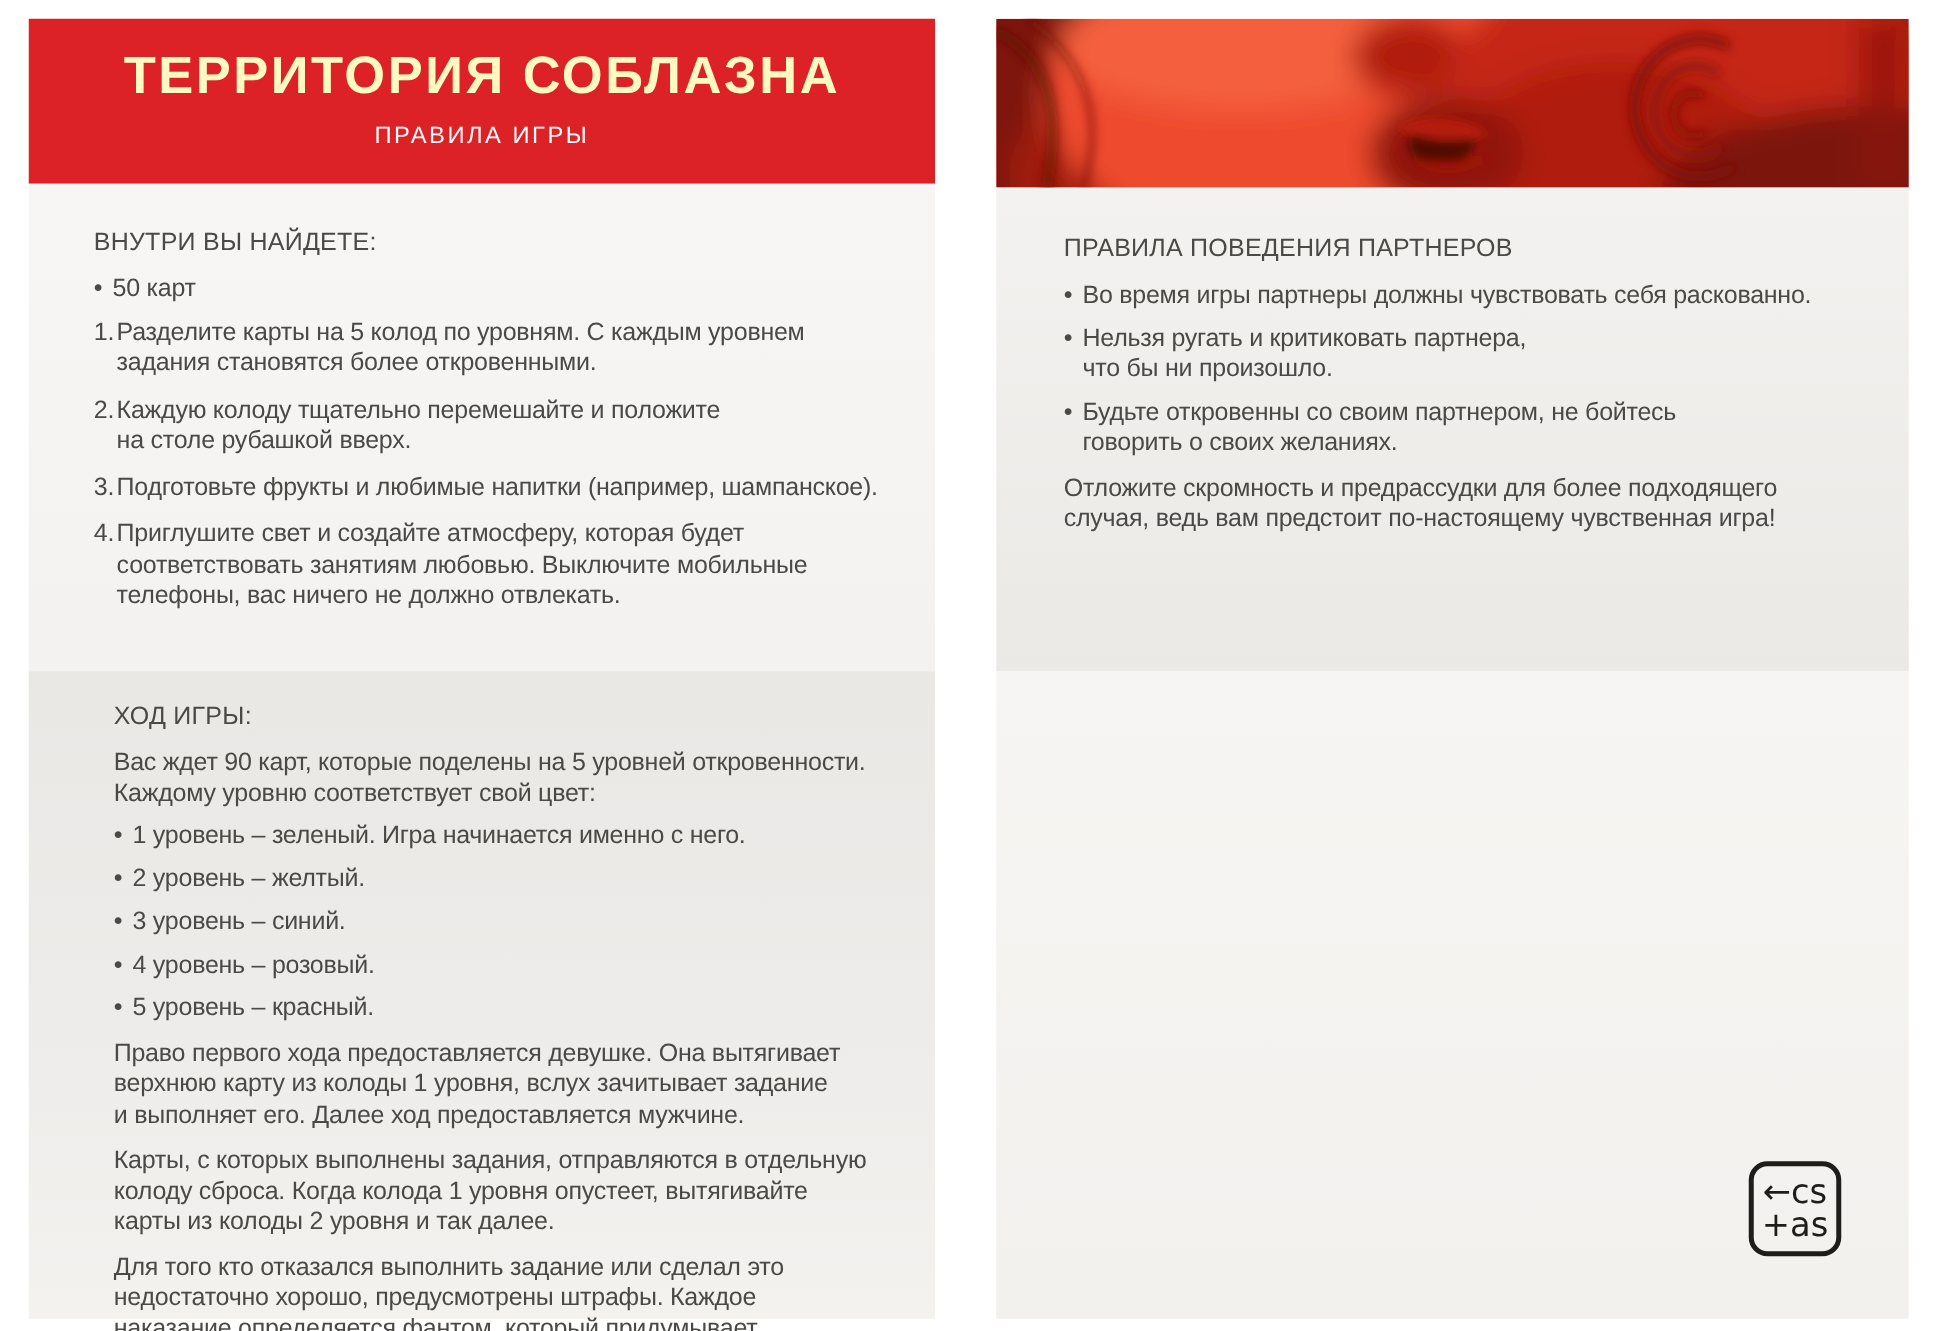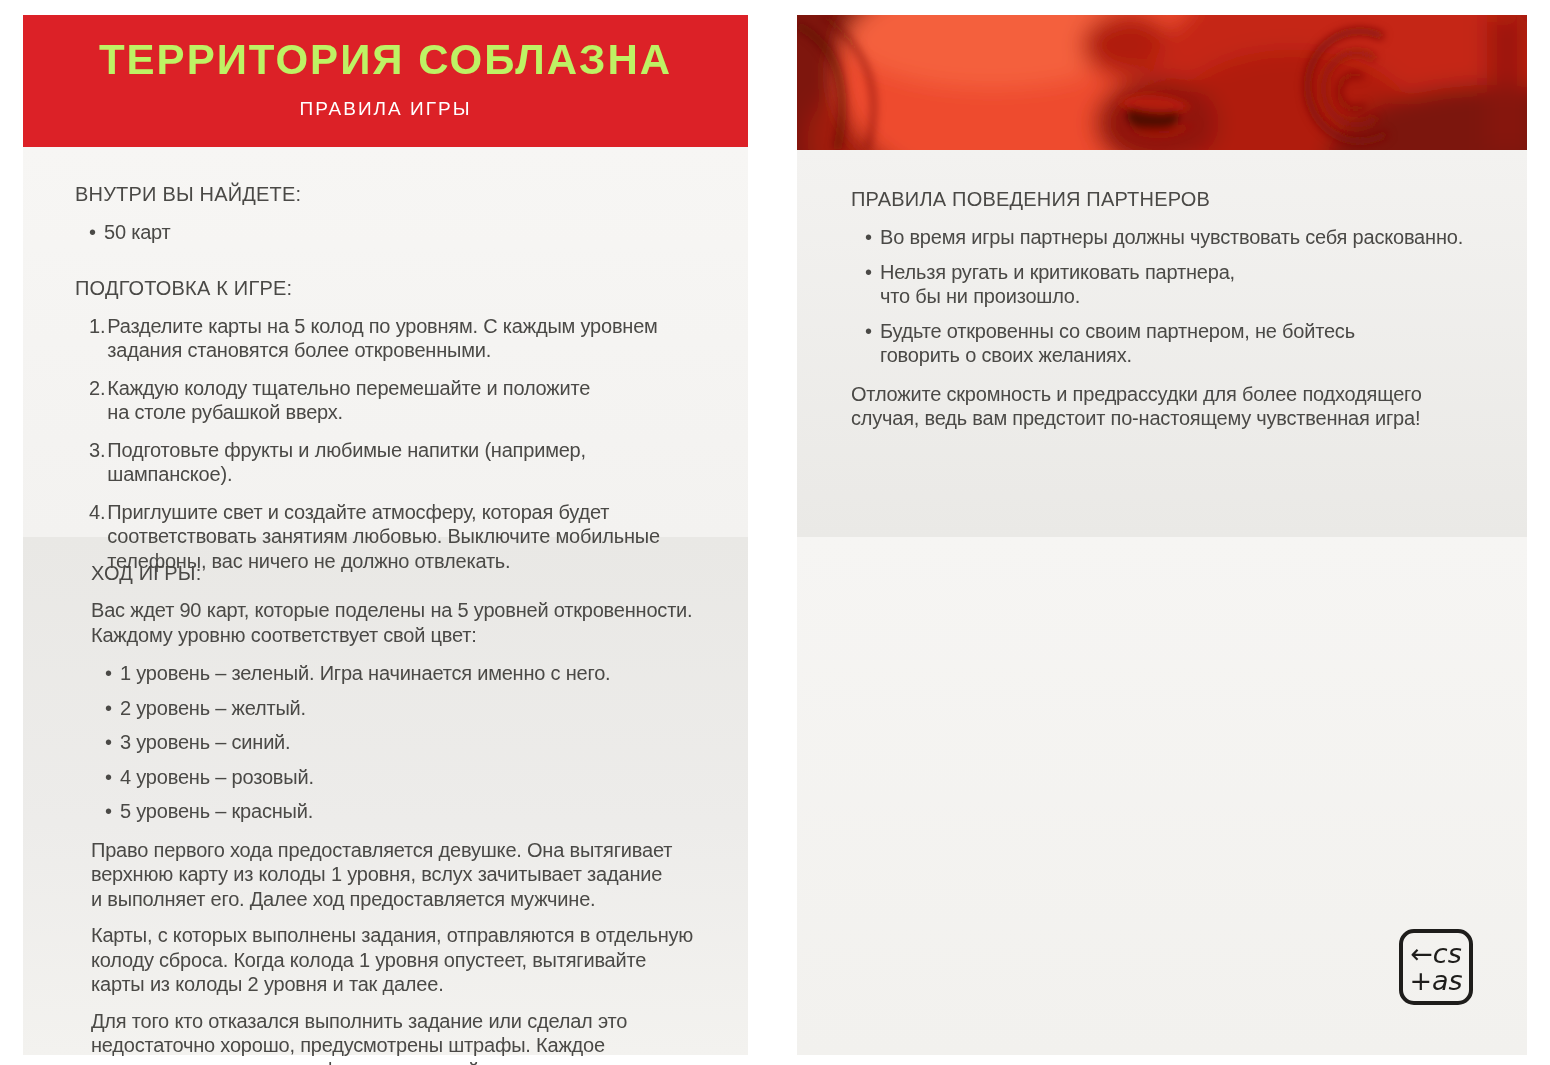--- a/index.html
+++ b/index.html
@@ -16,21 +16,21 @@
   .page-right{left:797px;width:730px;}
 
   
   .red-header{
     height:132px;
     background:#dc2127;
     display:flex;flex-direction:column;align-items:center;justify-content:flex-start;
     padding-top:24px;box-sizing:border-box;
   }
   .red-header h1{
-    margin:0;font-size:42px;font-weight:bold;color:#bef264;
+    margin:0;font-size:42px;font-weight:bold;color:#fef9c3;
     letter-spacing:2px;line-height:1;white-space:nowrap;
   }
   .red-header .subtitle{
     margin-top:17px;font-size:19px;color:#ffffff;letter-spacing:2px;
   }
 
   
   .photo{height:135px;overflow:hidden;}
   .photo svg{display:block;width:100%;height:100%;}
 
@@ -44,21 +44,21 @@
   h2{
     margin:0 0 13px 0;
     font-size:20px;font-weight:normal;color:#4a4946;
     letter-spacing:.2px;
   }
   h2.mt{margin-top:32px;}
   .pre{white-space:pre-line;}
   p.para{margin:12px 0 0 0;font-size:20px;line-height:24.5px;letter-spacing:-.2px;}
   p.intro{margin:0 0 9px 0;font-size:20px;line-height:24.5px;letter-spacing:-.2px;}
 
-  ul.bullets,ol.numbers{list-style:none;margin:14px;padding:0;}
+  ul.bullets,ol.numbers{list-style:none;margin:0;padding:0;}
   ul.bullets li{
     display:flex;align-items:flex-start;
     font-size:20px;line-height:24.5px;letter-spacing:-.2px;
     margin-bottom:10px;
   }
   ul.bullets li::before{
     content:"\2022";
     flex:0 0 15px;color:#4a4946;font-size:20px;line-height:24.5px;
   }
   ol.numbers{counter-reset:prep;}
@@ -74,21 +74,20 @@
   }
 
   
   .logo{
     position:absolute;right:54px;bottom:50px;
     width:74px;height:76px;box-sizing:border-box;
     border:4px solid #1e1d1b;border-radius:15px;
     display:flex;flex-direction:column;align-items:center;justify-content:center;
     color:#1e1d1b;background:transparent;
     font-family:"DejaVu Sans", sans-serif;
-    font-style:italic;
   }
   .logo-line{font-size:27px;line-height:27px;letter-spacing:0px;font-weight:normal;}
 </style>
 </head>
 <body>
 
 <div class="canvas">
 
   <section class="page page-left">
 
@@ -98,21 +97,20 @@
     </header>
 
     <div class="sec sec-a">
       <h2>ВНУТРИ ВЫ НАЙДЕТЕ:</h2>
       <ul class="bullets">
         <li>
             <span class="pre">50 карт</span>
           </li>
       </ul>
 
-      <h2 class="mt">ПОДГОТОВКА К ИГРЕ:</h2>
       <ol class="numbers">
         <li>
             <span class="pre">Разделите карты на 5 колод по уровням. С каждым уровнем
 задания становятся более откровенными.</span>
           </li>
         <li>
             <span class="pre">Каждую колоду тщательно перемешайте и положите
 на столе рубашкой вверх.</span>
           </li>
         <li>

